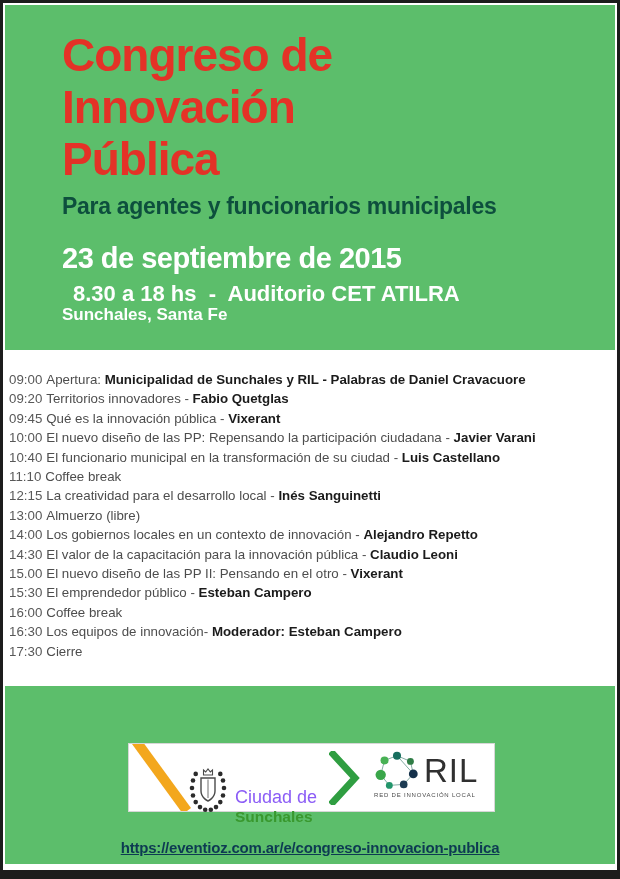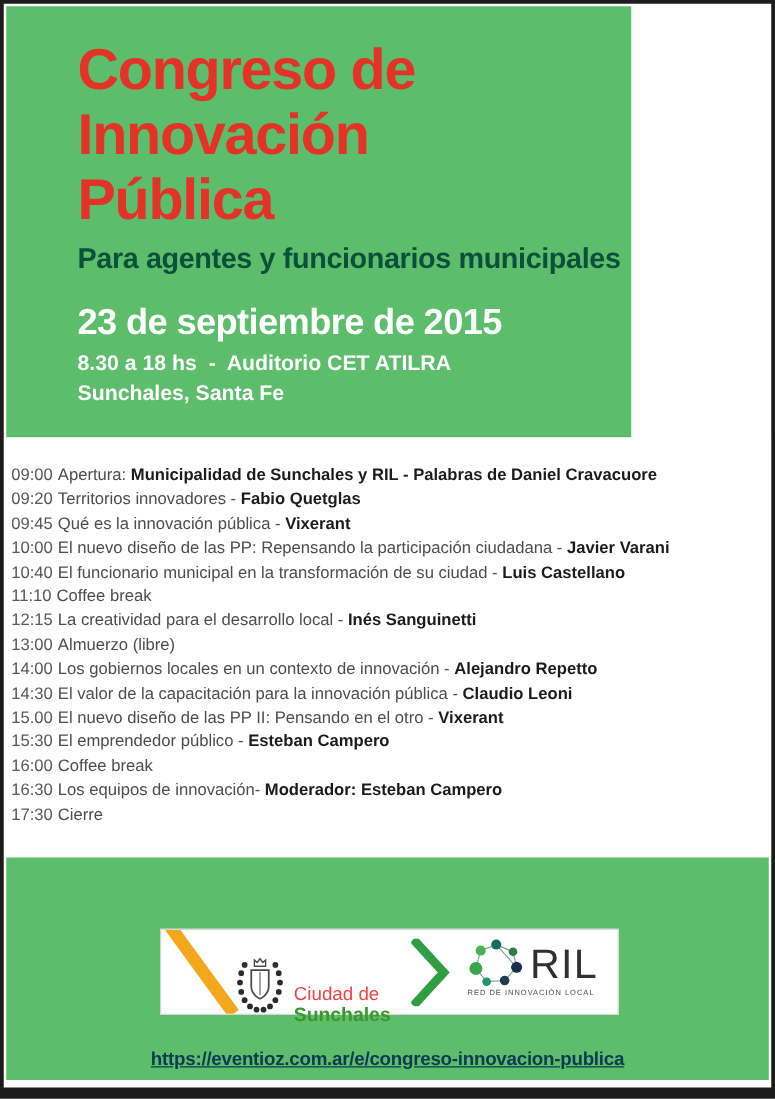--- a/index.html
+++ b/index.html
@@ -22,40 +22,40 @@
     position:relative;
     width:620px;height:879px;
     background:#fff;
     border:3px solid #1c1c1c;
     border-bottom-width:9px;
     overflow:hidden;
   }
   .inner{position:absolute;inset:0;}
   
   .header{
-    position:absolute;left:2px;top:2px;width:500px;height:345px;
+    position:absolute;left:2px;top:2px;width:610px;height:345px;
     background:var(--green);
   }
   .title{
     position:absolute;left:57px;top:24px;
     color:var(--red);
     font-size:46px;font-weight:bold;line-height:52px;letter-spacing:-1px;
   }
   .subtitle{
     position:absolute;left:57px;top:188px;
     color:var(--darkteal);
     font-size:23px;font-weight:bold;letter-spacing:-0.3px;
   }
   .date-line{
     position:absolute;left:57px;top:237px;
     color:#fff;font-size:29px;font-weight:bold;letter-spacing:-0.5px;
   }
   .venue-line{
-    position:absolute;left:57px;top:276px;
-    color:#fff;font-size:17px;font-weight:bold;white-space:pre;
+    position:absolute;left:68px;top:276px;
+    color:#fff;font-size:22px;font-weight:bold;white-space:pre;
   }
   .city-line{
     position:absolute;left:57px;top:300px;
     color:#fff;font-size:17px;font-weight:bold;
   }
   
   .schedule{
     position:absolute;left:0;top:347px;width:614px;height:336px;
     background:#fff;
     padding:20px 14px 0 6px;
@@ -71,21 +71,21 @@
     position:absolute;left:2px;top:683px;width:610px;height:178px;
     background:var(--green);
   }
   .logo-strip{
     position:absolute;left:123px;top:57px;width:367px;height:69px;
     background:#fff;border:1px solid #d7d7d7;
   }
   .stripe-svg{position:absolute;left:0;top:0;}
   .sunchales-logo{position:absolute;left:58px;top:5px;display:flex;align-items:center;}
   .sunchales-text{margin-left:6px;}
-  .sunchales-text .l1{font-size:15px;color:#ef4444;margin-top:38px;}
+  .sunchales-text .l1{font-size:18px;color:#8b5cf6;margin-top:38px;}
   .sunchales-text .l2{font-size:15.5px;color:#39982e;font-weight:bold;}
   .chevron-wrap{position:absolute;left:200px;top:7px;}
   .ril-logo{position:absolute;left:245px;top:4px;}
   .ril-top{display:flex;align-items:center;}
   .ril-name{font-size:33px;color:#303030;font-weight:300;letter-spacing:1px;margin-left:4px;line-height:46px;}
   .ril-tagline{font-size:6px;color:#4a4a4a;letter-spacing:0.8px;margin-top:-2px;white-space:nowrap;}
   .url-line{
     position:absolute;left:0;top:153px;width:100%;
     text-align:center;
   }

